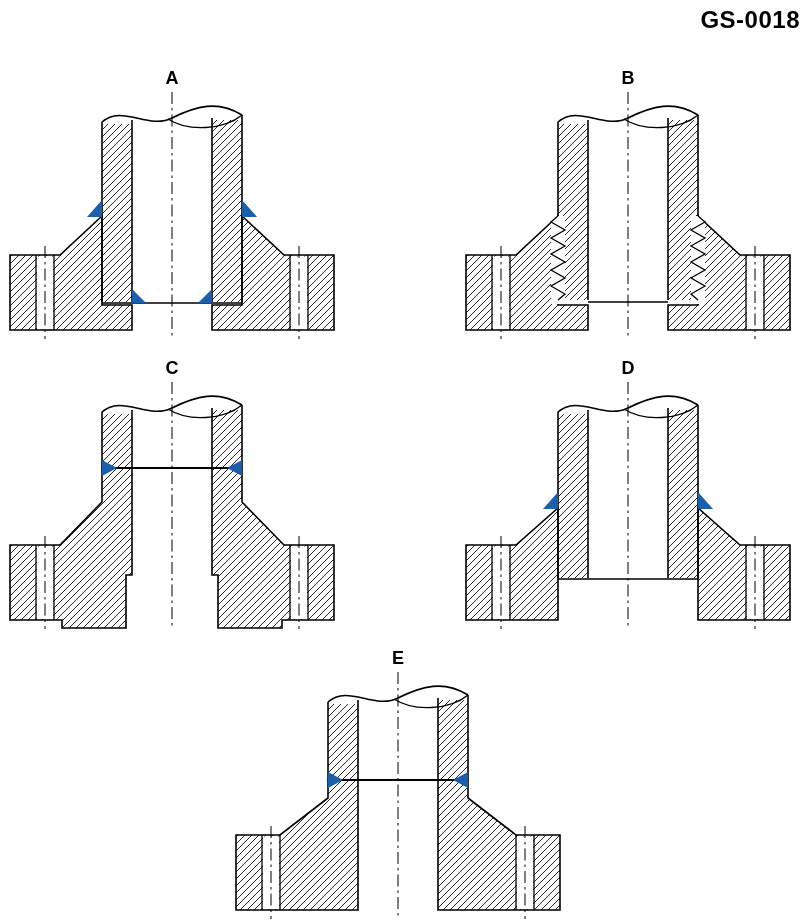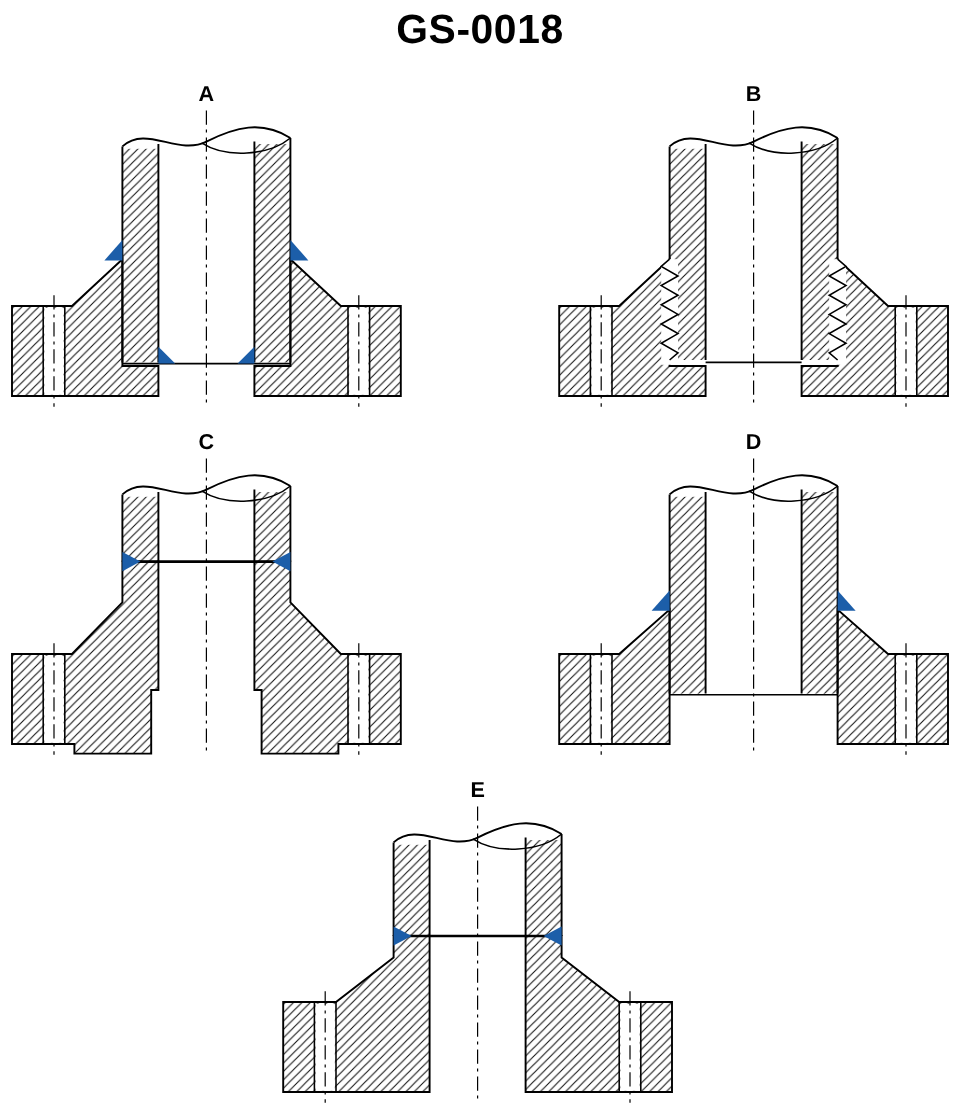--- a/index.html
+++ b/index.html
@@ -1,22 +1,22 @@
 <!DOCTYPE html>
 <html><head>
 <meta charset="utf-8">
 <style>
   html,body{margin:0;padding:0;}
   body{
     width:800px;height:924px;background:#ffffff;position:relative;overflow:hidden;
     font-family:"Liberation Sans", sans-serif;color:#000;
   }
   .page-title{
-    margin:6px 12px 0 0;width:100%;text-align:center;
-    font-size:34px;font-weight:bold;letter-spacing:.5px;
+    margin:6px 12px 0 0;width:100%;text-align:right;
+    font-size:24px;font-weight:bold;letter-spacing:.5px;
   }
   .fig{position:absolute;width:340px;}
   .fig-label{
     width:100%;text-align:center;font-size:18px;font-weight:bold;height:24px;line-height:24px;
   }
   .drawing{display:block;}
   .outline{fill:url(#hatch);stroke:#000;stroke-width:1.6;}
   .ln{stroke:#000;stroke-width:1.3;fill:none;}
   .ln2{stroke:#000;stroke-width:1.6;fill:none;}
   .thick{stroke:#000;stroke-width:2.2;fill:none;}

